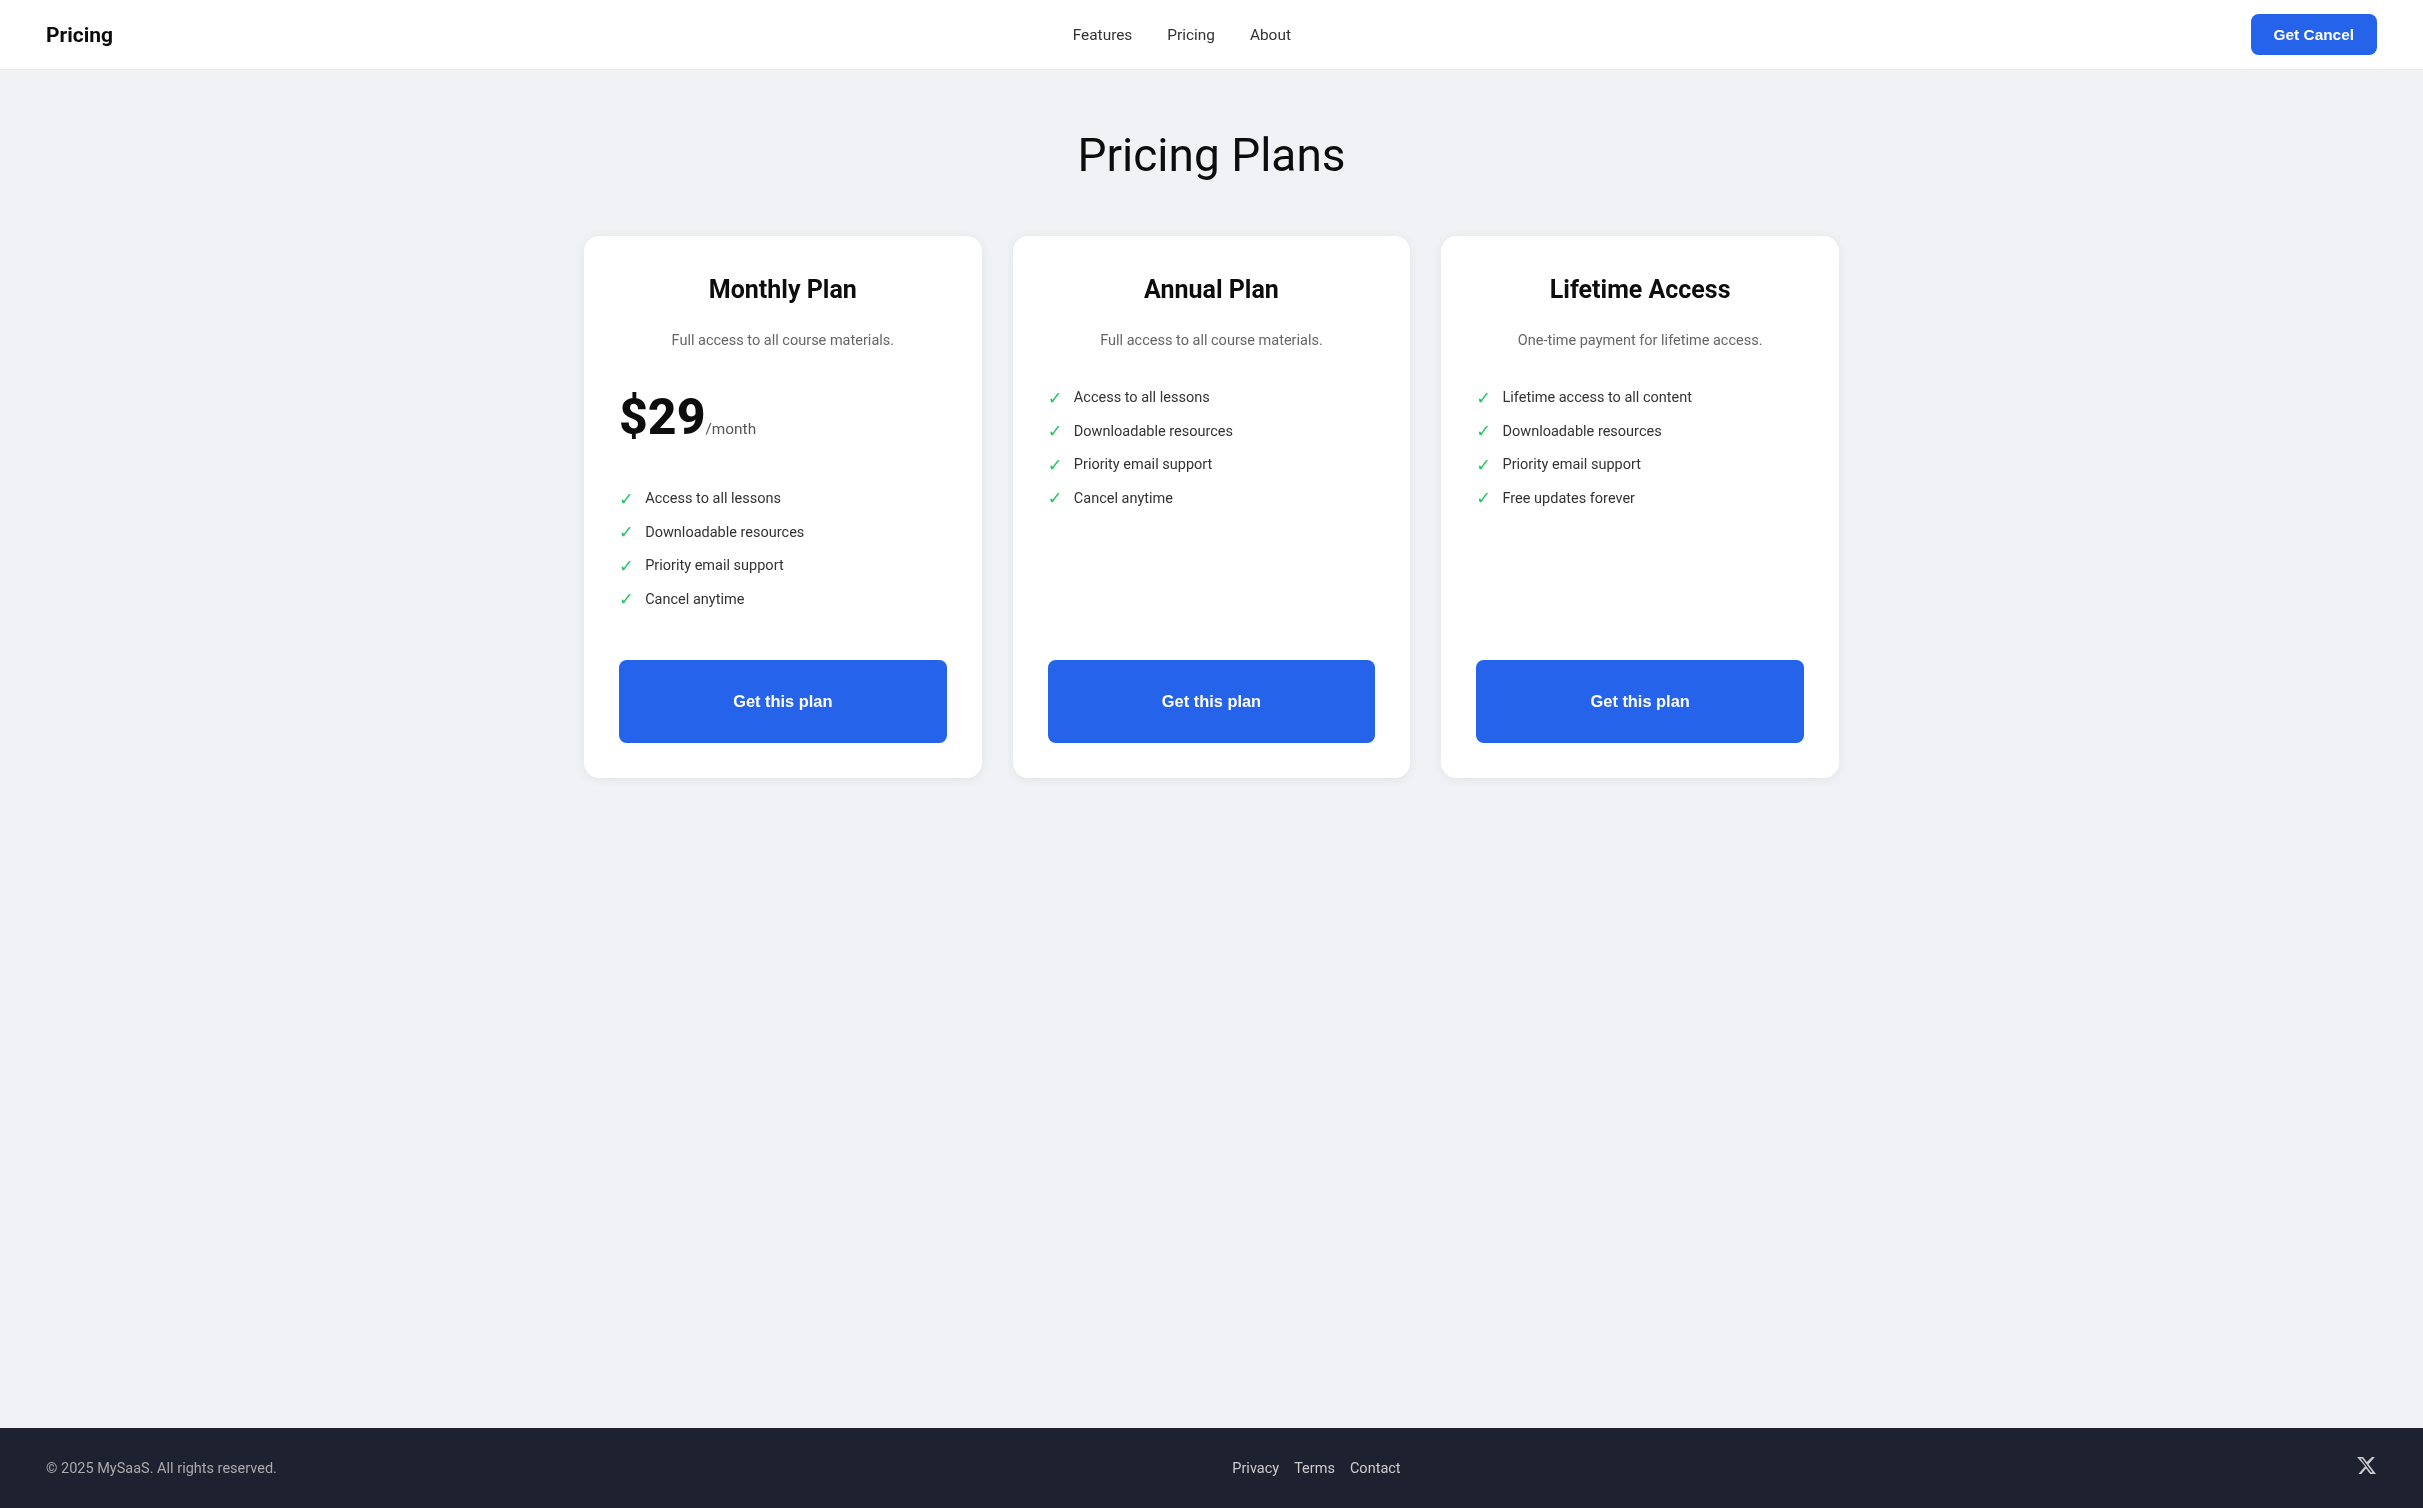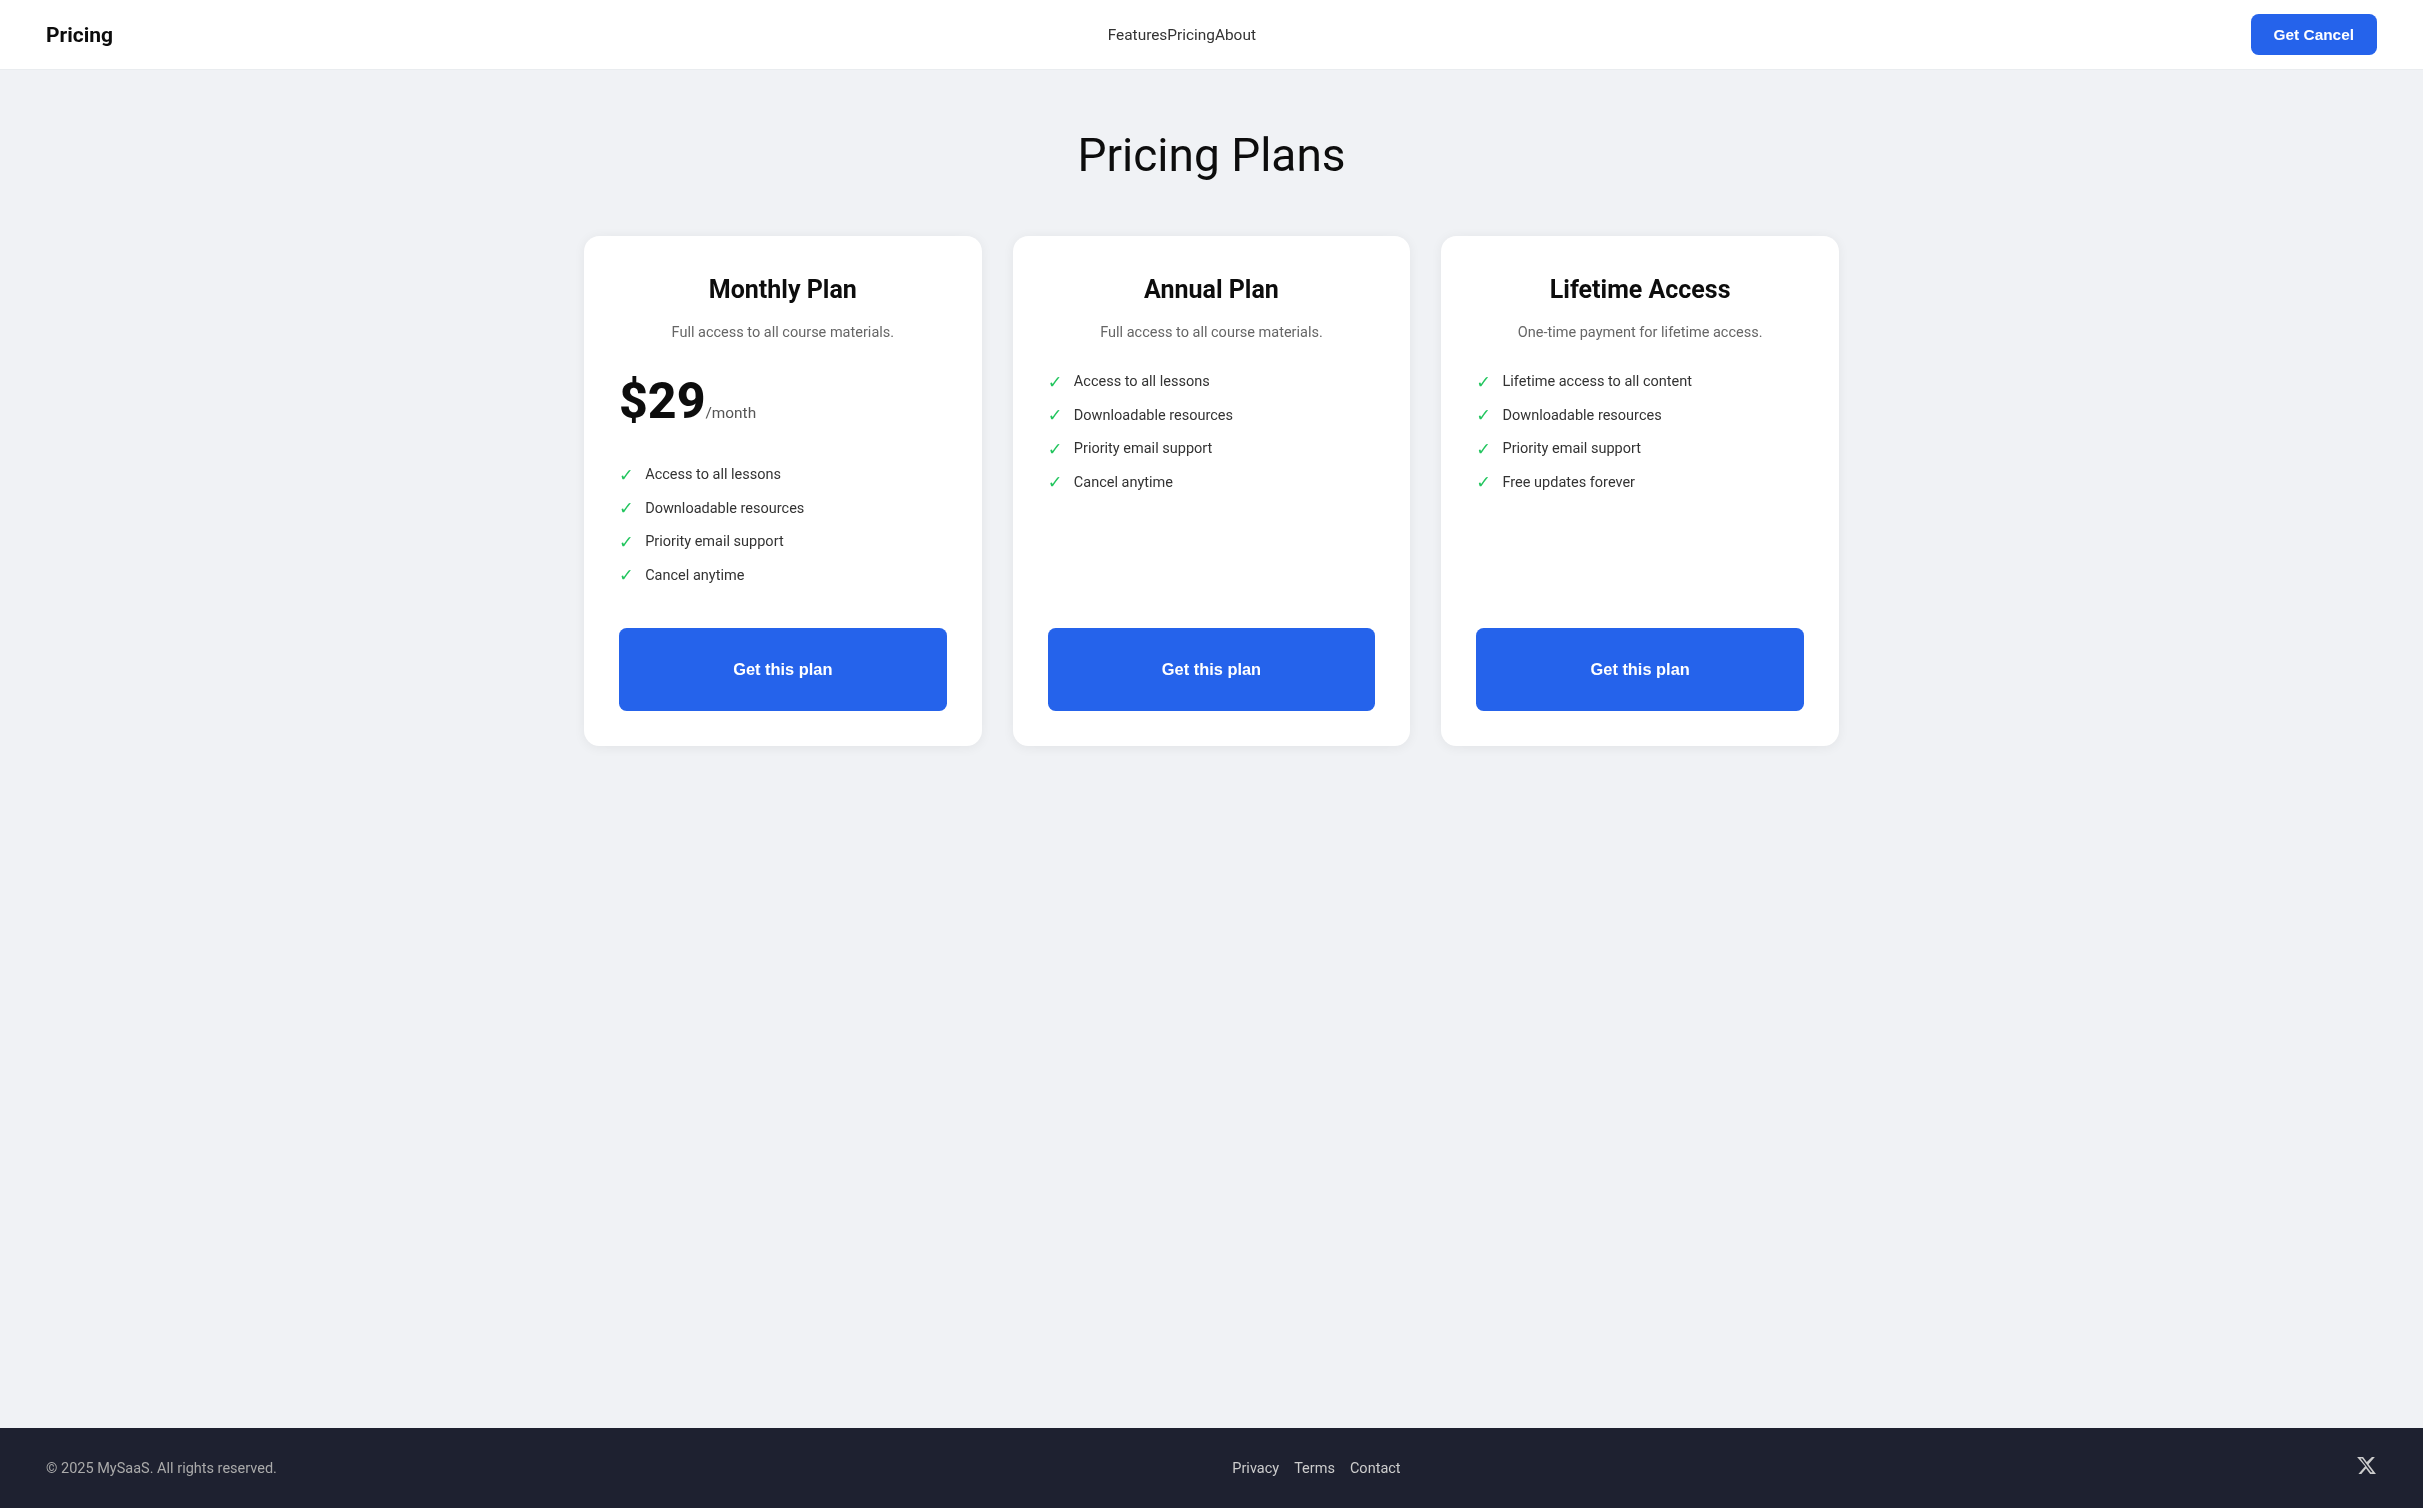--- a/index.html
+++ b/index.html
@@ -29,20 +29,21 @@
     }
 
     .nav-logo {
       font-size: 21px;
       font-weight: 700;
       color: #0d0d0d;
     }
 
     .nav-links {
       display: flex;
+      gap: 35px;
     }
 
     .nav-link {
       font-size: 15.4px;
       color: #333;
       text-decoration: none;
       cursor: pointer;
     }
 
     .nav-cta {
@@ -79,21 +80,21 @@
       margin: 0 auto;
     }
 
     .card {
       background: #ffffff;
       border-radius: 15.4px;
       padding: 39px 35px 35px;
       box-shadow: 0 1.9px 11.6px rgba(0,0,0,0.06);
       display: flex;
       flex-direction: column;
-      gap: 8px;
+      gap: 16px;
     }
 
     .card-title {
       font-size: 25px;
       font-weight: 700;
       color: #0d0d0d;
       text-align: center;
       margin-bottom: 11.6px;
     }
 

